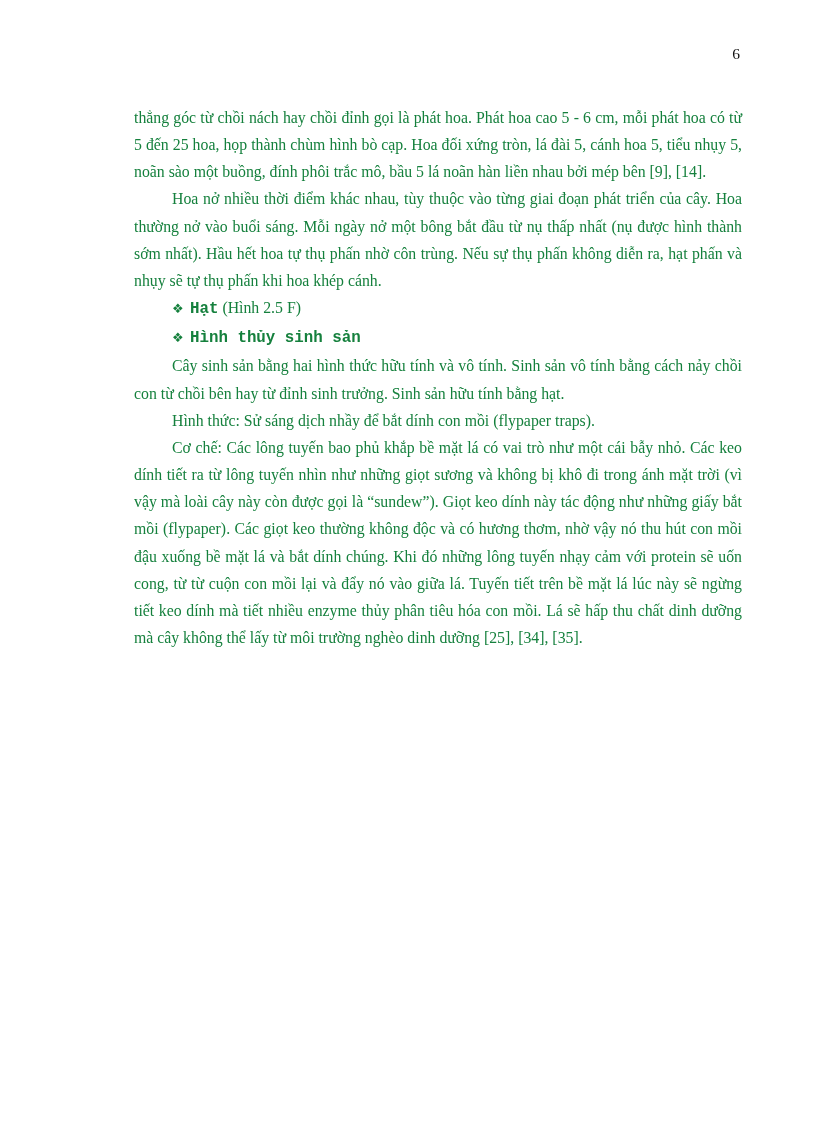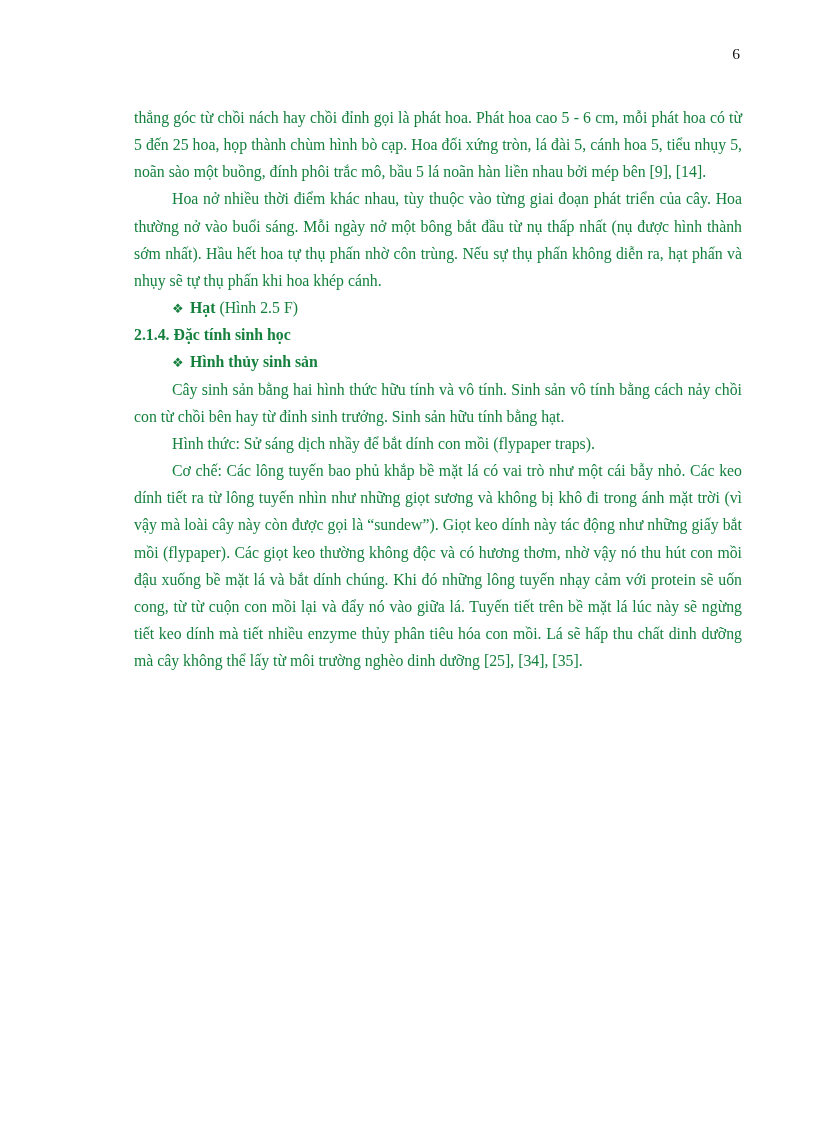--- a/index.html
+++ b/index.html
@@ -62,39 +62,39 @@
   }
   .bullet-glyph {
     display: inline-block;
     width: 18px;
     font-family: "DejaVu Sans", sans-serif;
     font-size: 13px;
     vertical-align: baseline;
   }
   .b {
     font-weight: bold;
+    font-family: Liberation Mono, monospace;
   }
 </style>
 </head>
 <body>
 
 <div class="page">
 
   <div class="page-number">6</div>
 
   <div class="content">
 
     <p class="para">thẳng góc từ chồi nách hay chồi đỉnh gọi là phát hoa. Phát hoa cao 5 - 6 cm, mỗi phát hoa có từ 5 đến 25 hoa, họp thành chùm hình bò cạp. Hoa đối xứng tròn, lá đài 5, cánh hoa 5, tiểu nhụy 5, noãn sào một buồng, đính phôi trắc mô, bầu 5 lá noãn hàn liền nhau bởi mép bên [9], [14].</p>
 
     <p class="para indent">Hoa nở nhiều thời điểm khác nhau, tùy thuộc vào từng giai đoạn phát triển của cây. Hoa thường nở vào buổi sáng. Mỗi ngày nở một bông bắt đầu từ nụ thấp nhất (nụ được hình thành sớm nhất). Hầu hết hoa tự thụ phấn nhờ côn trùng. Nếu sự thụ phấn không diễn ra, hạt phấn và nhụy sẽ tự thụ phấn khi hoa khép cánh.</p>
 
     <p class="bullet-line"><span class="bullet-glyph">❖</span><span class="b">Hạt</span><span> (Hình 2.5 F)</span></p>
 
 
-    <p class="heading">2.1.4. Đặc tính sinh học</p>
 
     <p class="bullet-line"><span class="bullet-glyph">❖</span><span class="b">Hình thủy sinh sản</span><span></span></p>
 
     <p class="para indent">Cây sinh sản bằng hai hình thức hữu tính và vô tính. Sinh sản vô tính bằng cách nảy chồi con từ chồi bên hay từ đỉnh sinh trưởng. Sinh sản hữu tính bằng hạt.</p>
 
 
     <p class="para indent">Hình thức: Sử sáng dịch nhầy để bắt dính con mồi (flypaper traps).</p>
 
     <p class="para indent">Cơ chế: Các lông tuyến bao phủ khắp bề mặt lá có vai trò như một cái bẫy nhỏ. Các keo dính tiết ra từ lông tuyến nhìn như những giọt sương và không bị khô đi trong ánh mặt trời (vì vậy mà loài cây này còn được gọi là “sundew”). Giọt keo dính này tác động như những giấy bắt mồi (flypaper). Các giọt keo thường không độc và có hương thơm, nhờ vậy nó thu hút con mồi đậu xuống bề mặt lá và bắt dính chúng. Khi đó những lông tuyến nhạy cảm với protein sẽ uốn cong, từ từ cuộn con mồi lại và đẩy nó vào giữa lá. Tuyến tiết trên bề mặt lá lúc này sẽ ngừng tiết keo dính mà tiết nhiều enzyme thủy phân tiêu hóa con mồi. Lá sẽ hấp thu chất dinh dưỡng mà cây không thể lấy từ môi trường nghèo dinh dưỡng [25], [34], [35].</p>
 

